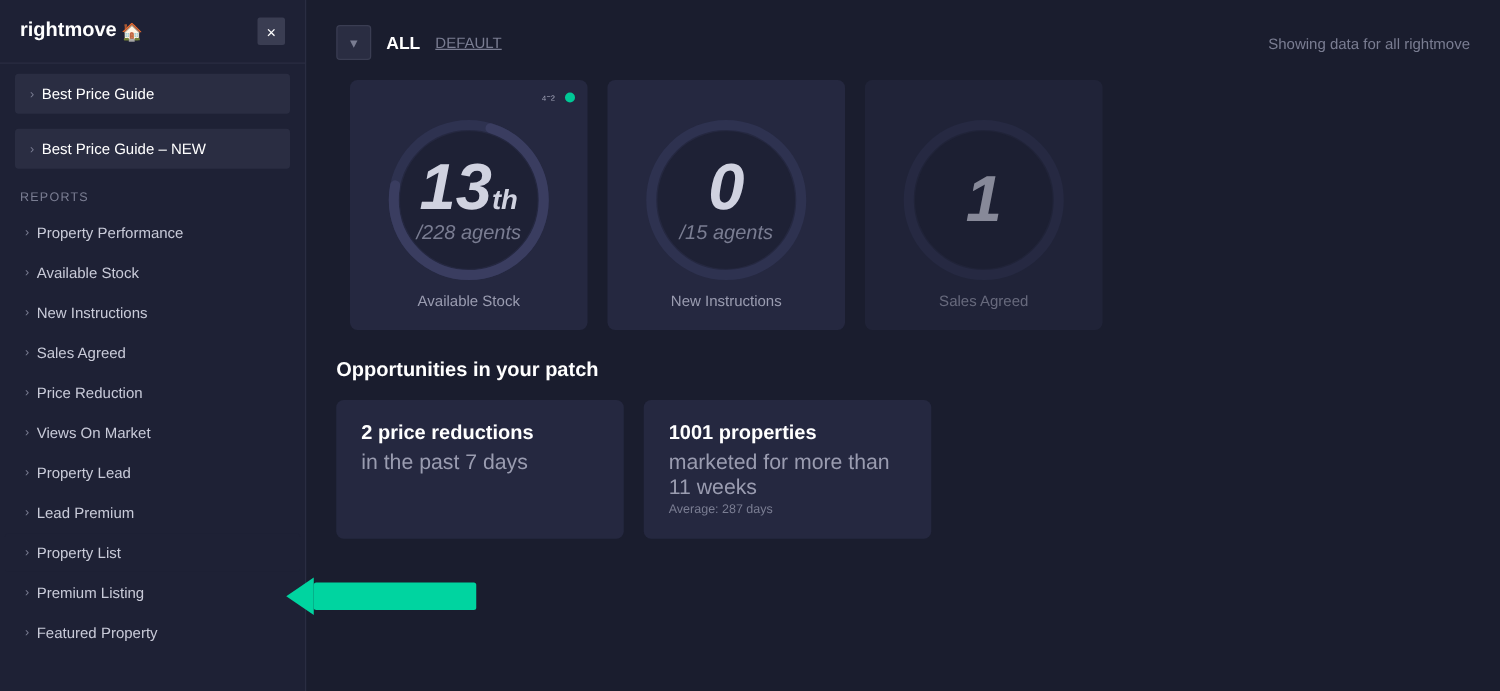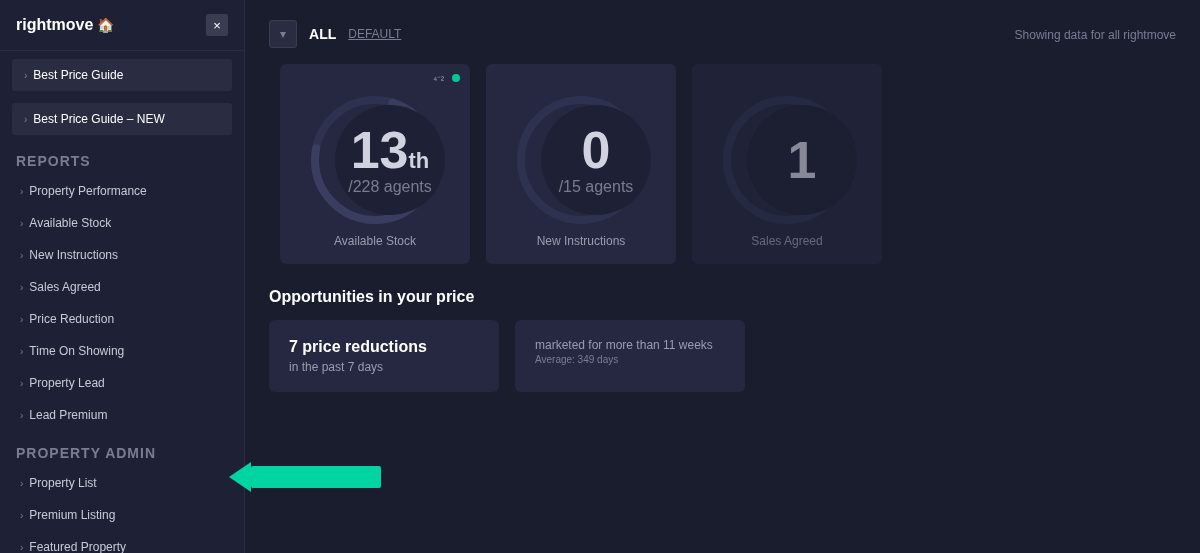--- a/index.html
+++ b/index.html
@@ -77,22 +77,22 @@
       gap: 6px;
     }
 
     .sidebar-btn .chevron {
       color: #7a7d92;
       font-size: 10px;
     }
 
     .section-label {
       color: #7a7d92;
-      font-size: 14px;
-      font-weight: bold;
+      font-size: 10px;
+      font-weight: normal;
       letter-spacing: 1px;
       padding: 14px 16px 6px 16px;
       text-transform: uppercase;
     }
 
     .sidebar-item {
       padding: 8px 12px 8px 16px;
       color: #c8cad8;
       font-size: 12px;
       cursor: pointer;
@@ -282,38 +282,39 @@
 
     .opp-card-title {
       color: #ffffff;
       font-size: 16px;
       font-weight: bold;
       margin-bottom: 4px;
     }
 
     .opp-card-sub {
       color: #9a9cb0;
-      font-size: 12px;
+      font-size: 17px;
     }
 
     .opp-card-sub2 {
       color: #7a7d92;
       font-size: 10px;
       margin-top: 2px;
     }
 
     
     .arc-container {
       position: relative;
       width: 140px;
       height: 140px;
       display: flex;
       align-items: center;
-      justify-content: flex-end;
+      justify-content: center;
       margin-bottom: 8px;
+      font-style: italic;
     }
 
     .arc-svg {
       position: absolute;
       top: 0;
       left: 0;
     }
 
     .arc-inner {
       width: 110px;
@@ -365,32 +366,31 @@
   <div class="sidebar-item">
     <span class="chevron">›</span>
     <span>Sales Agreed</span>
   </div>
   <div class="sidebar-item">
     <span class="chevron">›</span>
     <span>Price Reduction</span>
   </div>
   <div class="sidebar-item">
     <span class="chevron">›</span>
-    <span>Time On Showing</span>
+    <span>Views On Market</span>
   </div>
   <div class="sidebar-item">
     <span class="chevron">›</span>
     <span>Property Lead</span>
   </div>
   <div class="sidebar-item">
     <span class="chevron">›</span>
     <span>Lead Premium</span>
   </div>
 
-  <div class="section-label">PROPERTY ADMIN</div>
 
   <div class="sidebar-item highlighted" style="background: #1e2135;">
     <span class="chevron">›</span>
     <span>Property List</span>
   </div>
   <div class="sidebar-item">
     <span class="chevron">›</span>
     <span>Premium Listing</span>
   </div>
   <div class="sidebar-item">
@@ -461,28 +461,29 @@
           <div style="display:flex;align-items:baseline;">
             <span class="stat-main">1</span>
           </div>
         </div>
       </div>
       <div class="stat-card-label">Sales Agreed</div>
     </div>
 
   </div>
 
-  <div class="opportunities-title">Opportunities in your price</div>
+  <div class="opportunities-title">Opportunities in your patch</div>
 
   <div class="opp-cards-row">
 
     <div class="opp-card">
-      <div class="opp-card-title">7 price reductions</div>
+      <div class="opp-card-title">2 price reductions</div>
       <div class="opp-card-sub">in the past 7 days</div>
     </div>
 
     <div class="opp-card">
+      <div class="opp-card-title">1001 properties</div>
       <div class="opp-card-sub">marketed for more than 11 weeks</div>
-      <div class="opp-card-sub2">Average: 349 days</div>
+      <div class="opp-card-sub2">Average: 287 days</div>
     </div>
 
   </div>
 </div>
 
 </body></html>

